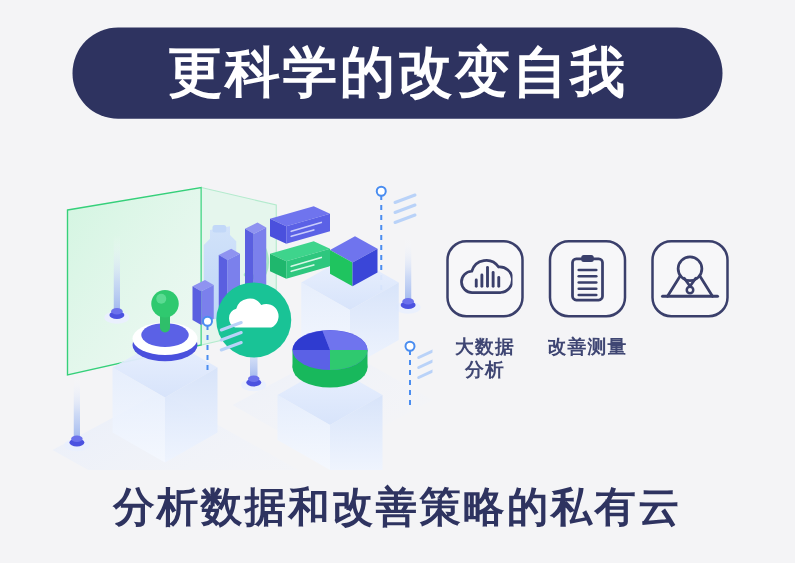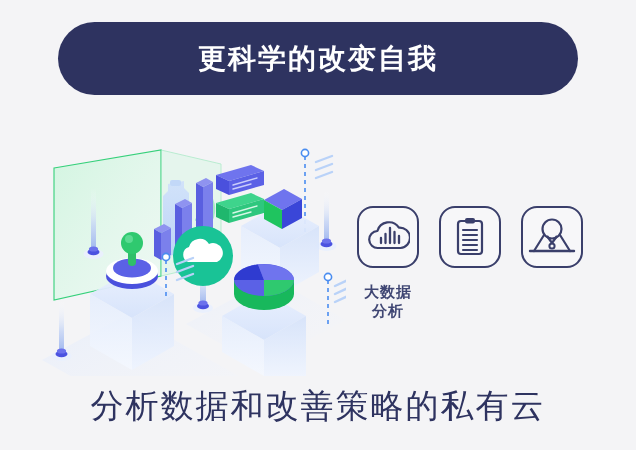--- a/index.html
+++ b/index.html
@@ -13,34 +13,34 @@
   #stage{position:relative;width:636px;height:450px;}
 
   
   .header-pill{
     position:absolute;left:58px;top:22px;width:520px;height:73px;
     background:#2e3360;border-radius:37px;
     display:flex;align-items:center;justify-content:center;
     box-sizing:border-box;
   }
   .header-title{
-    color:#ffffff;font-size:28px;font-weight:bold;letter-spacing:2px;
+    color:#ffffff;font-size:44px;font-weight:bold;letter-spacing:2px;
     line-height:1;white-space:nowrap;
   }
 
   
   .tagline{
     position:absolute;left:0;top:384px;width:636px;text-align:center;
-    color:#2e3360;font-size:33px;font-weight:normal;letter-spacing:2px;
+    color:#2e3360;font-size:33px;font-weight:bold;letter-spacing:2px;
     white-space:nowrap;
   }
 
   
   .features{
-    position:absolute;left:352px;top:206px;width:236px;height:140px;
+    position:absolute;left:352px;top:192px;width:236px;height:140px;
     display:flex;justify-content:space-between;align-items:flex-start;
   }
   .feature{width:72px;display:flex;flex-direction:column;align-items:center;}
   .feature-icon{
     width:62px;height:62px;border:2px solid #3a3f6b;border-radius:16px;
     display:flex;align-items:center;justify-content:center;box-sizing:border-box;
     background:#f7f7f9;
   }
   .feature-label{
     margin-top:14px;text-align:center;color:#3f4673;
@@ -280,20 +280,21 @@
           <g stroke="#3a3f6b" stroke-width="2.1" stroke-linecap="round">
             <line x1="13" y1="14" x2="27" y2="14"></line>
             <line x1="13" y1="19" x2="27" y2="19"></line>
             <line x1="13" y1="24" x2="27" y2="24"></line>
             <line x1="13" y1="29" x2="27" y2="29"></line>
             <line x1="13" y1="34" x2="27" y2="34"></line>
           </g>
         </svg>
       </div>
       <div class="feature-label">
+        <div>改善测量</div>
       </div>
     </div>
 
     <div class="feature">
       <div class="feature-icon">
         <svg width="48" height="44" viewBox="0 0 48 44">
           <circle cx="24" cy="14" r="9.5" fill="none" stroke="#3a3f6b" stroke-width="2.2"></circle>
           <path d="M16,20 L6,36" fill="none" stroke="#3a3f6b" stroke-width="2.2" stroke-linecap="round"></path>
           <path d="M32,20 L42,36" fill="none" stroke="#3a3f6b" stroke-width="2.2" stroke-linecap="round"></path>
           <path d="M19,21 L24,28 L29,21" fill="none" stroke="#3a3f6b" stroke-width="2.2" stroke-linejoin="round"></path>

